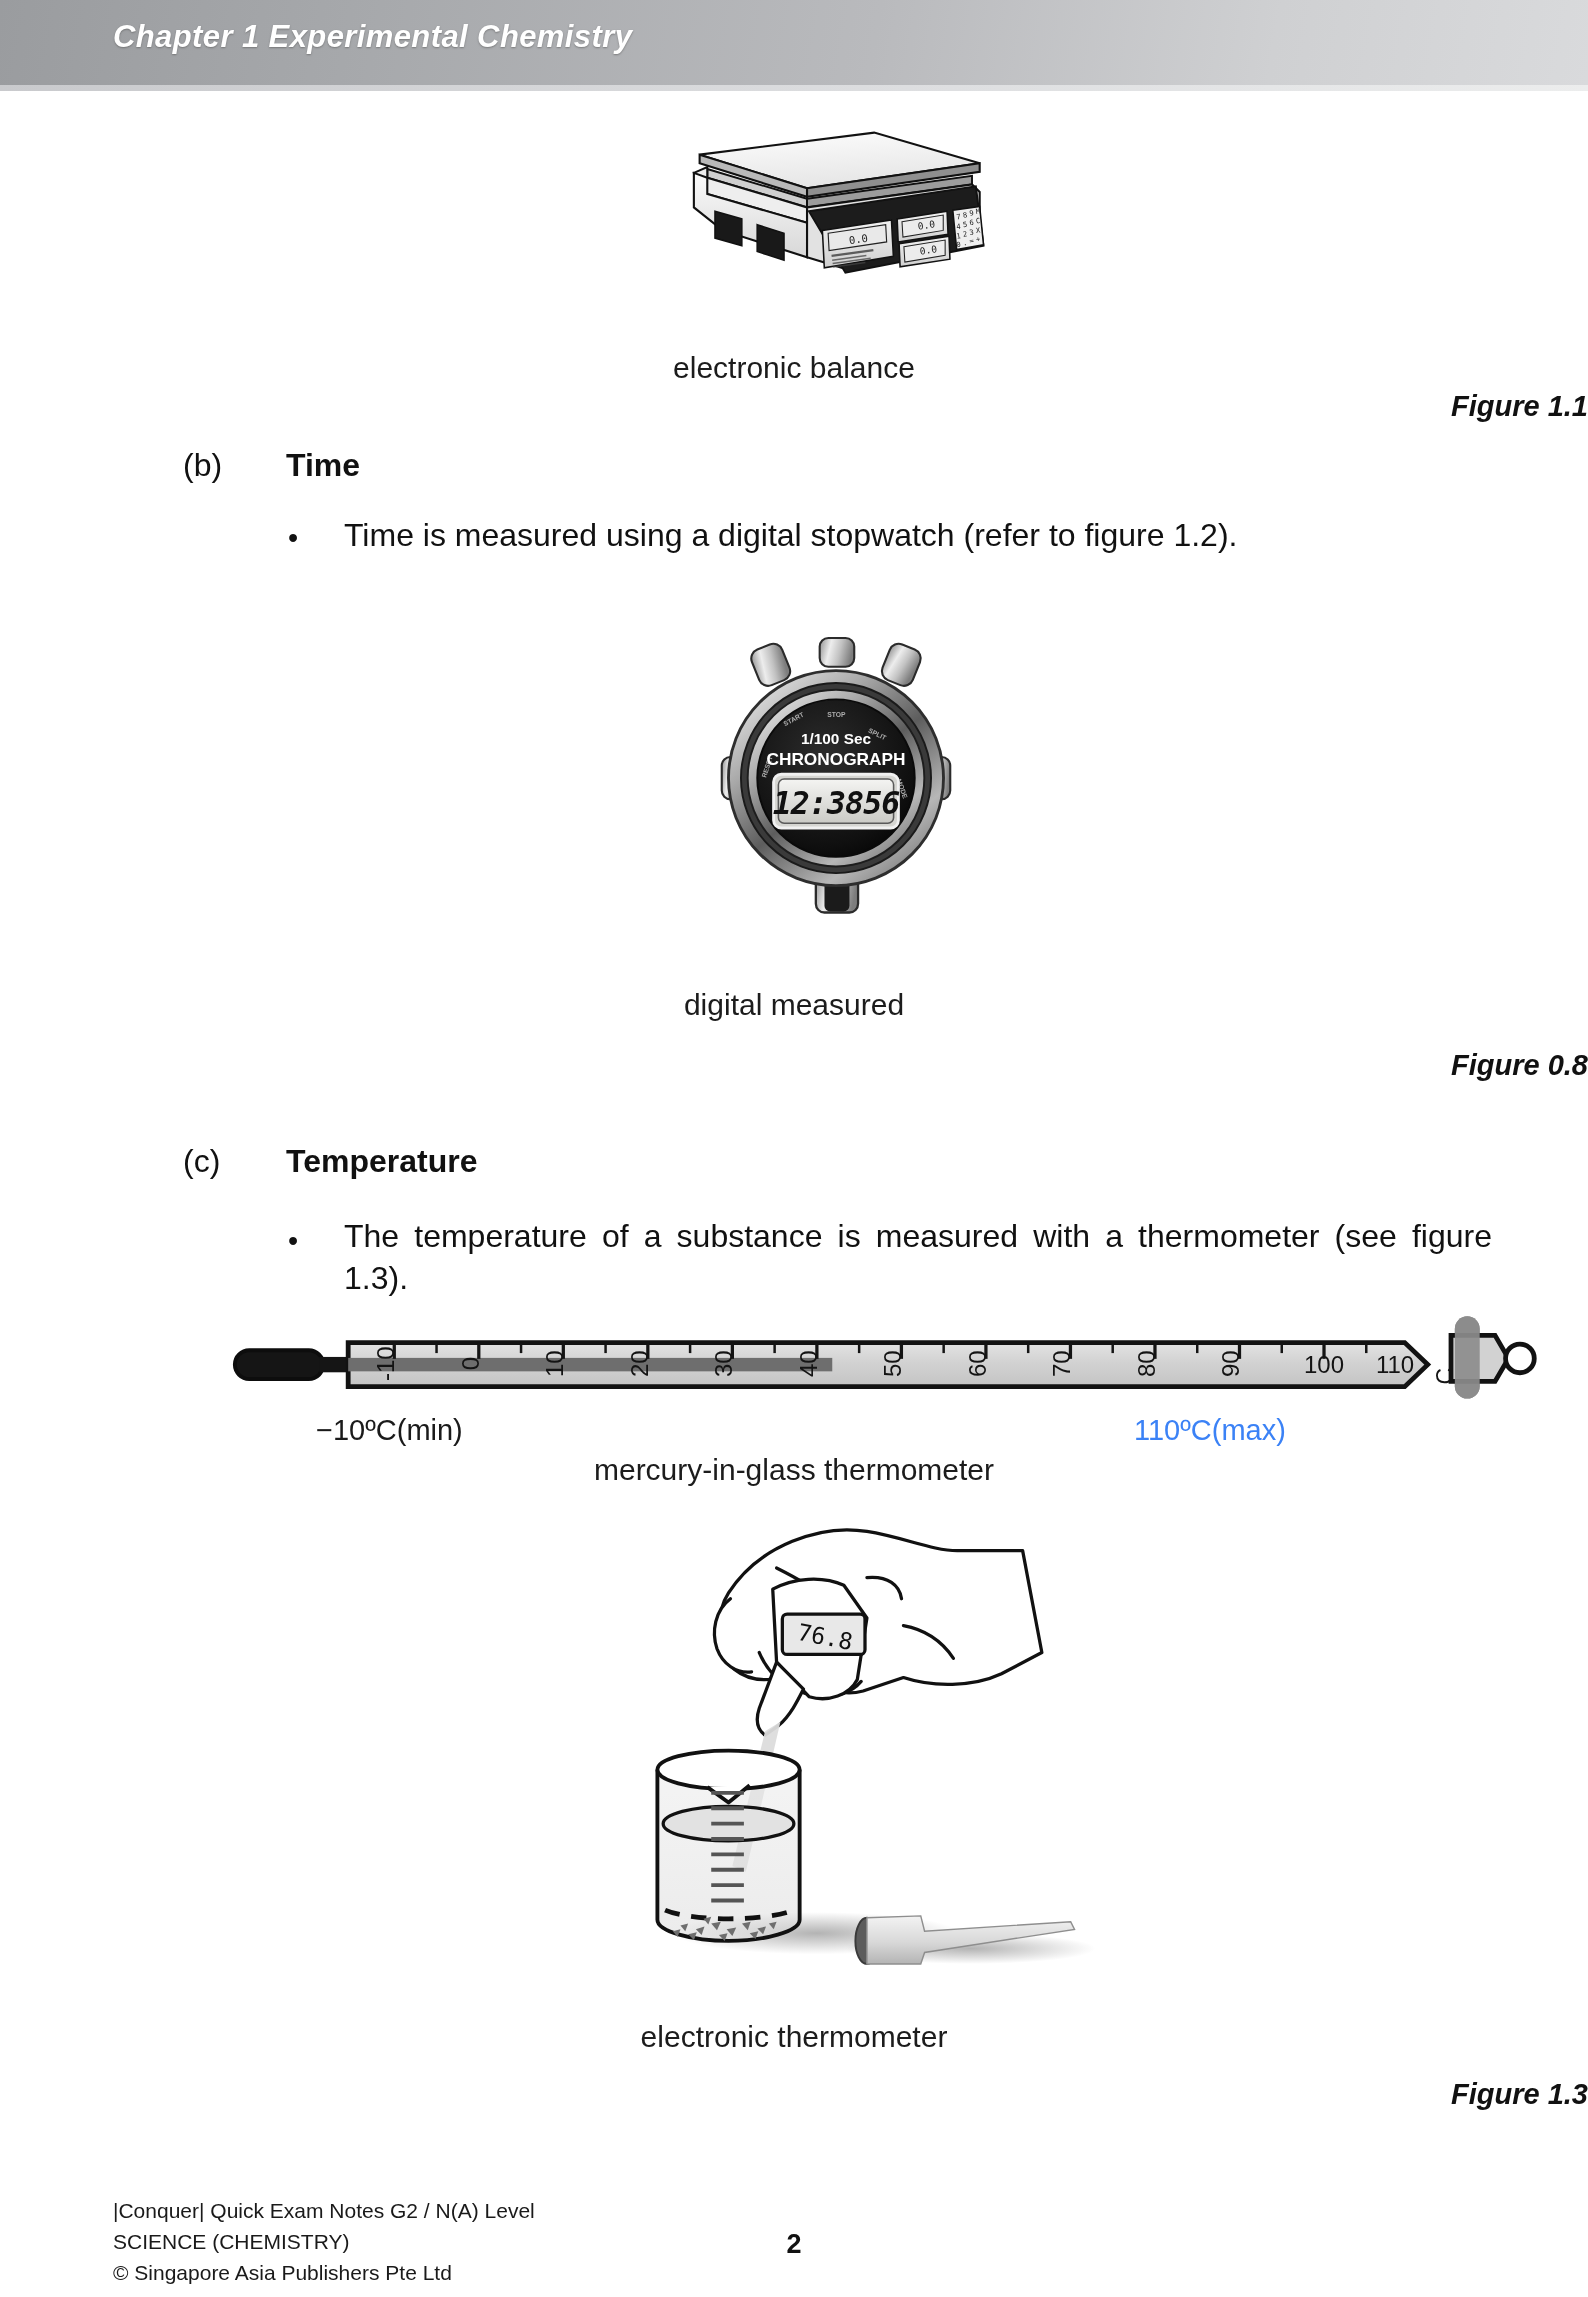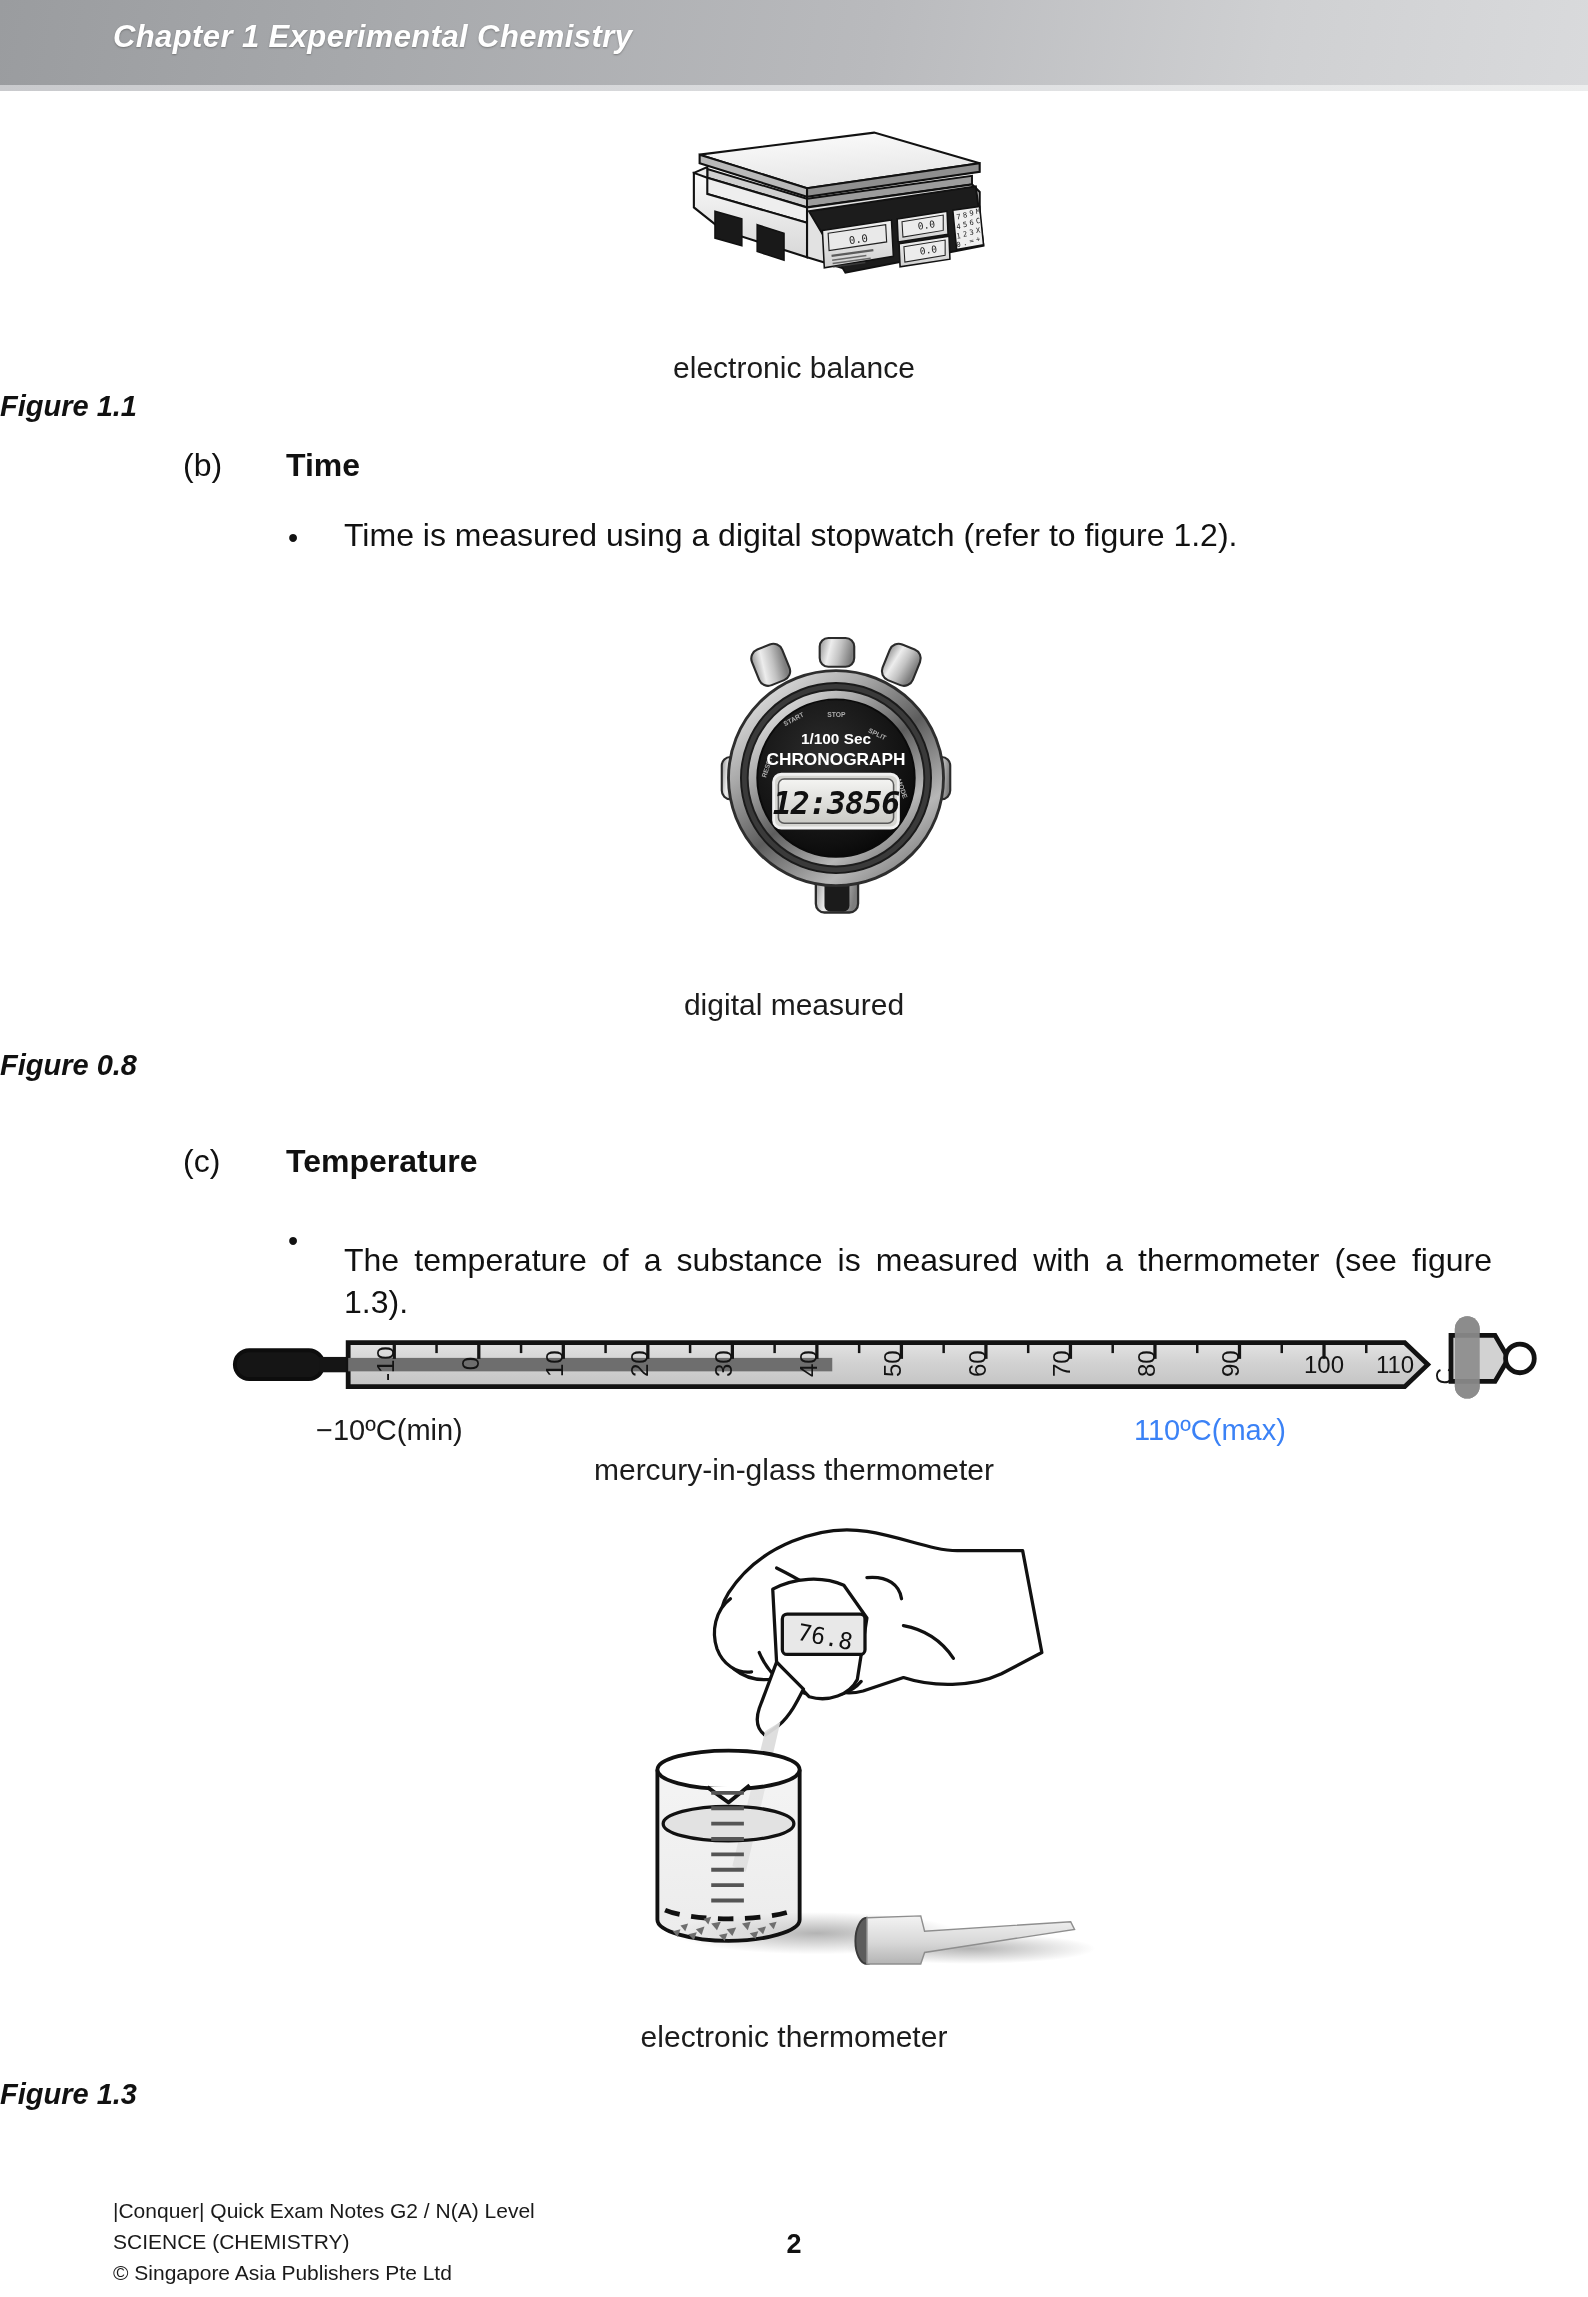--- a/index.html
+++ b/index.html
@@ -23,30 +23,30 @@
     letter-spacing:0.4px;white-space:nowrap;
     text-shadow:0 1px 1.9px rgba(80,80,80,.55);
   }
 
   
   .caption{
     position:absolute;width:100%;text-align:center;
     font-size:30px;color:#1c1c1c;
   }
   .figlabel{
-    position:absolute;width:100%;text-align:left;
+    position:absolute;width:100%;text-align:right;
     font-size:29px;font-weight:700;font-style:italic;color:#111;
   }
   .sec-letter{position:absolute;font-size:32px;color:#111;}
   .sec-title{position:absolute;font-size:32px;font-weight:700;color:#111;text-align:center;}
   .bullet-dot{position:absolute;font-size:29px;line-height:1;color:#111;}
   .bullet-text{
     position:absolute;font-size:32px;line-height:1.32;color:#111;
   }
-  .bullet-text.justify{text-align:justify;margin-top:24px;}
+  .bullet-text.justify{text-align:justify;}
   .bullet-text.justify::after{content:"";display:inline-block;width:100%;}
 
   
   .footer{
     position:absolute;left:113px;top:2195px;
     font-size:21px;line-height:1.48;color:#1a1a1a;
   }
   .pagenum{
     position:absolute;left:0;top:2229px;width:1588px;text-align:center;
     font-size:27px;font-weight:700;color:#111;

